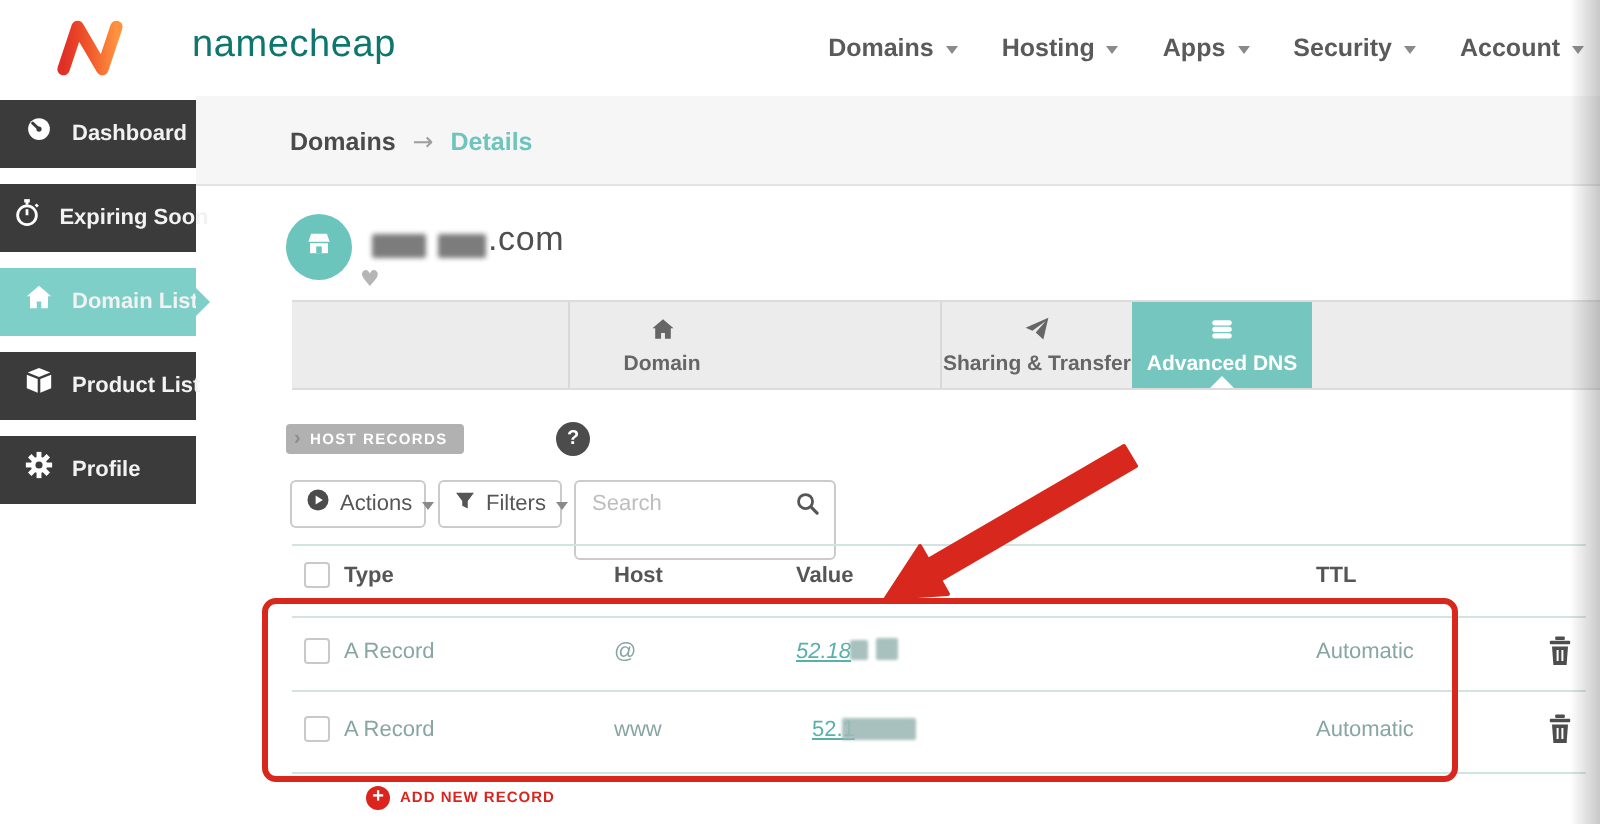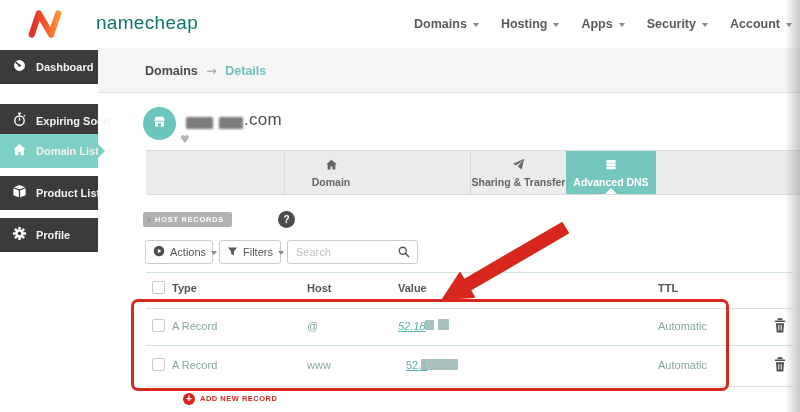--- a/index.html
+++ b/index.html
@@ -56,21 +56,21 @@
   .section-badge{position:absolute;left:143px;top:212px;height:15px;line-height:15px;background:#b1b1b1;
                  color:#fff;font-size:7.5px;font-weight:bold;letter-spacing:.7px;padding:0 8px 0 4px;
                  border-radius:2px;display:flex;align-items:center;gap:4px;}
   .badge-chev{color:#8d8d8d;font-size:10px;font-weight:bold;line-height:15px;}
   .help-circle{position:absolute;left:278px;top:211px;width:17px;height:17px;border-radius:50%;
                background:#4c4c4c;color:#fff;font-size:10px;font-weight:bold;text-align:center;
                line-height:17px;cursor:pointer;}
   .btn{position:absolute;top:240px;height:24px;background:#fff;border:1px solid #cbcbcb;border-radius:3px;
        box-sizing:border-box;display:flex;align-items:center;gap:5px;padding:0 7px;cursor:pointer;}
   .btn .b-lbl{font-size:11px;color:#555;}
-  .search-box{position:absolute;left:287px;top:240px;width:131px;height:24px;border:1px solid #cbcbcb;
+  .search-box{position:absolute;left:287px;top:240px;width:131px;height:40px;border:1px solid #cbcbcb;
               border-radius:3px;background:#fff;box-sizing:border-box;}
   .search-box input{position:absolute;left:0;top:0;width:100px;height:22px;border:0;outline:0;
               padding:0 0 0 8px;font-size:11px;color:#555;background:transparent;
               font-family:"Liberation Sans",sans-serif;}
   .search-box input::placeholder{color:#bdbdbd;}
   .search-box .mag{position:absolute;right:6px;top:4px;}
 
   
   .hline{position:absolute;left:146px;width:647px;height:1px;background:#d2e4e1;}
   .cbox{position:absolute;width:13px;height:13px;border:1px solid #c9c9c9;border-radius:2px;
@@ -136,21 +136,21 @@
 
   <div class="side-item" style="top:50px;">
     <span>
       <svg width="15" height="15" viewBox="0 0 16 16">
           <circle cx="8" cy="8" r="5.8" fill="#fff"></circle>
       <line x1="8" y1="8" x2="4.6" y2="4.9" stroke="#3b3b3b" stroke-width="1.6" stroke-linecap="round"></line>
       <circle cx="8" cy="8" r="1.4" fill="#3b3b3b"></circle>
         </svg></span>
     <span class="lbl">Dashboard</span>
   </div>
-  <div class="side-item" style="top:104px;">
+  <div class="side-item" style="top:92px;justify-content:center;">
     <span>
       <svg width="15" height="15" viewBox="0 0 16 16" fill="none" stroke="#fff" stroke-width="1.5">
       <circle cx="8" cy="9.2" r="5"></circle>
           <line x1="8" y1="9.2" x2="8" y2="6"></line>
       <line x1="6.5" y1="1.5" x2="9.5" y2="1.5" stroke-width="1.8"></line>
           <line x1="8" y1="1.7" x2="8" y2="3.6"></line>
       <line x1="12.6" y1="3.4" x2="13.8" y2="4.6"></line>
         </svg></span>
     <span class="lbl">Expiring Soon</span>
   </div>

